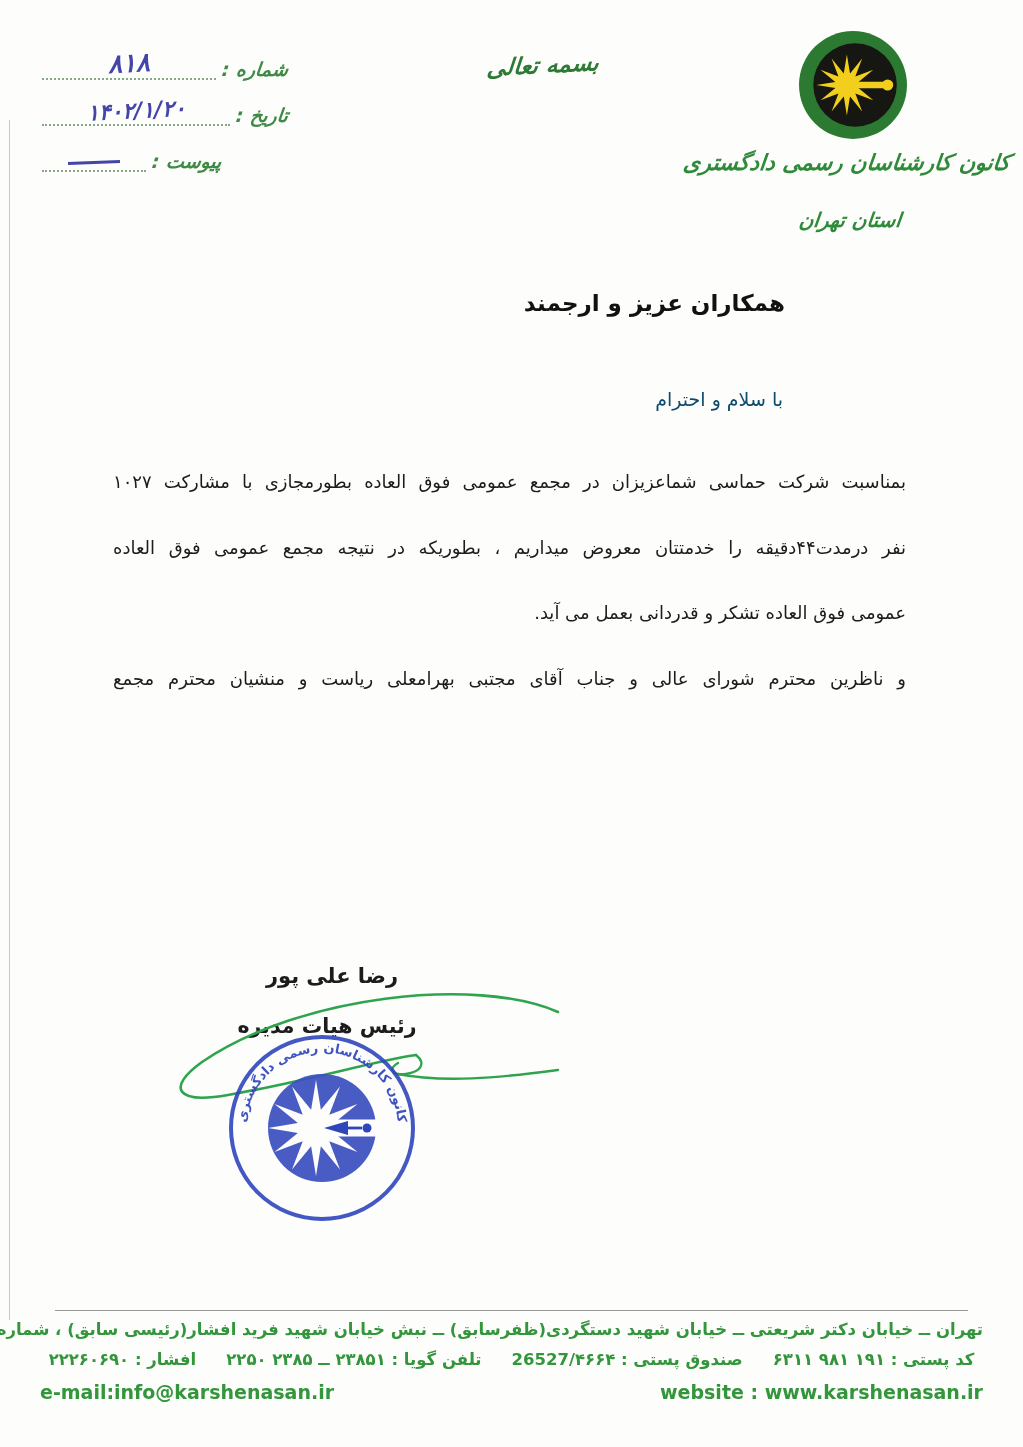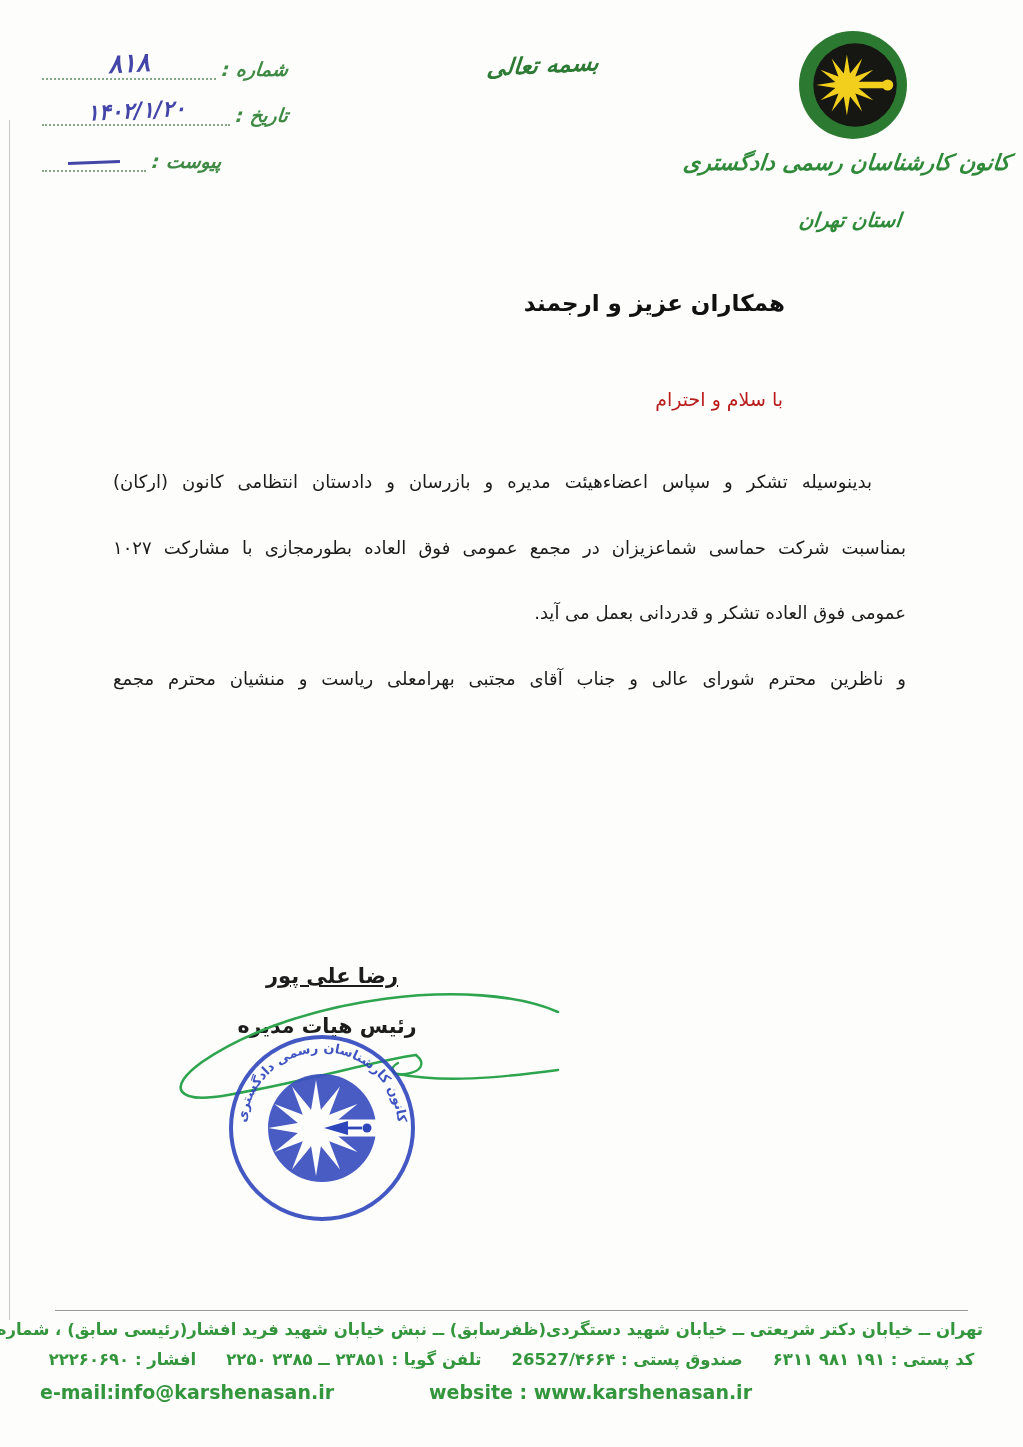--- a/index.html
+++ b/index.html
@@ -50,36 +50,36 @@
     color:#2f8a39; font-size:20px; font-weight:600; font-style:italic; transform:skewX(-6deg);
   }
 
   
   .heading{
     position:absolute; right:238px; top:290px; direction:rtl;
     font-size:23px; font-weight:bold; color:#111;
   }
   .salutation{
     position:absolute; right:240px; top:388px; direction:rtl;
-    font-size:19px; color:#b91c1c;
+    font-size:19px; color:#0c4a6e;
   }
   .body{
     position:absolute; left:113px; right:117px; top:452px; direction:rtl;
   }
   .body-line{
     font-size:18px; height:65.5px; line-height:60px;
     text-align:justify; text-align-last:justify; color:#1c1c1c;
   }
   .body-line.first{padding-right:34px;}
   .body-line.last{text-align-last:right;}
 
   
   .sig-name{
     position:absolute; left:232px; top:964px; width:200px; text-align:center;
-    direction:rtl; font-size:21px; font-weight:bold;text-decoration:underline;
+    direction:rtl; font-size:21px; font-weight:bold;
   }
   .sig-title{
     position:absolute; left:202px; top:1014px; width:250px; text-align:center;
     direction:rtl; font-size:20.5px; font-weight:bold;
   }
   .swoosh{position:absolute; left:146px; top:970px; width:424px; height:160px; pointer-events:none;}
   .stamp{position:absolute; left:218px; top:1032px; width:208px; height:192px;}
   .stamp-text{font-size:13px; font-weight:bold; fill:#2f46bb; letter-spacing:1px;}
 
   
@@ -89,21 +89,21 @@
     color:#33953c; font-size:16.5px; font-weight:bold; white-space:nowrap;
   }
   .footer-contacts{
     position:absolute; left:20px; right:20px; top:1350px;
     display:flex; direction:rtl; justify-content:center; gap:30px;
     color:#33953c; font-size:16.5px; font-weight:bold; white-space:nowrap;
   }
   .footer-contacts .item{direction:rtl;}
   .footer-web{
     position:absolute; left:40px; right:40px; top:1381px;
-    display:flex; direction:ltr; justify-content:flex-start; gap:95px;
+    display:flex; direction:ltr; justify-content:space-between; gap:95px;
     color:#33953c; font-size:19px; font-weight:bold;
   }
 </style>
 </head>
 <body>
 
 <div class="page">
   <div class="scan-edge"></div>
 
   <div class="meta">
@@ -137,22 +137,22 @@
     <circle cx="88" cy="54" r="5.5" fill="#f2cf1d"></circle>
   </svg>
 
   <div class="orgname1" dir="rtl">کانون کارشناسان رسمی دادگستری</div>
   <div class="orgname2" dir="rtl">استان تهران</div>
 
   <div class="heading">همکاران عزیز و ارجمند</div>
   <div class="salutation">با سلام و احترام</div>
 
   <div class="body">
-    <div class="body-line first">بدینوسیله تشکر و سپاس اعضاءهیئت مدیره و بازرسان و دادستان انتظامی کانون (ارکان)</div>
     <div class="body-line">بمناسبت شرکت حماسی شماعزیزان در مجمع عمومی فوق العاده بطورمجازی با مشارکت ۱۰۲۷</div>
+    <div class="body-line">نفر درمدت۴۴دقیقه را خدمتتان معروض میداریم ، بطوریکه در نتیجه مجمع عمومی فوق العاده</div>
     <div class="body-line last">عمومی فوق العاده تشکر و قدردانی بعمل می آید.</div>
     <div class="body-line">و ناظرین محترم شورای عالی و جناب آقای مجتبی بهرامعلی ریاست و منشیان محترم مجمع</div>
   </div>
 
   <div class="sig-name">رضا علی پور</div>
   <div class="sig-title">رئیس هیات مدیره</div>
 
   <svg class="swoosh" viewBox="0 0 424 160">
     <path d="M 412,42 C 330,6 152,26 56,92 C 20,118 30,134 82,125 C 162,111 232,90 270,85" fill="none" stroke="#2ea44e" stroke-width="2.6" stroke-linecap="round"></path>
     <path d="M 270,85 c 11,9 4,17 -10,19 c -13,2 -19,-5 -8,-11" fill="none" stroke="#2ea44e" stroke-width="2.4" stroke-linecap="round"></path>

